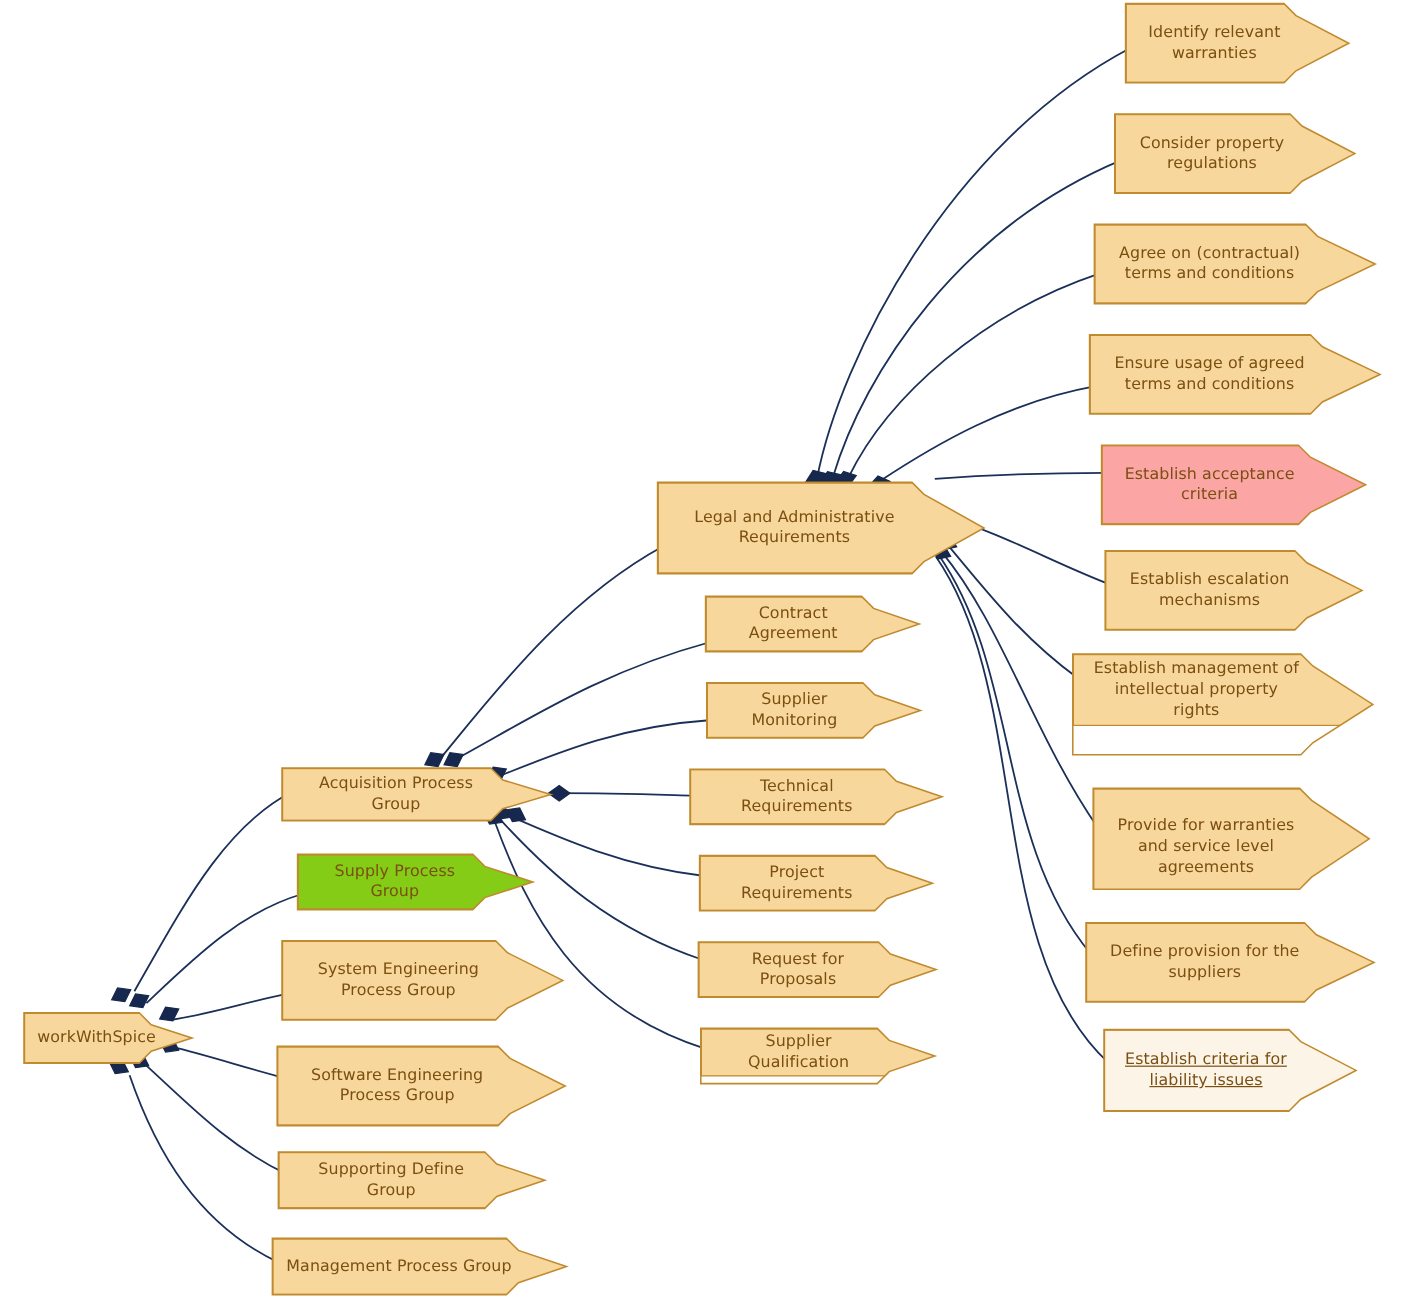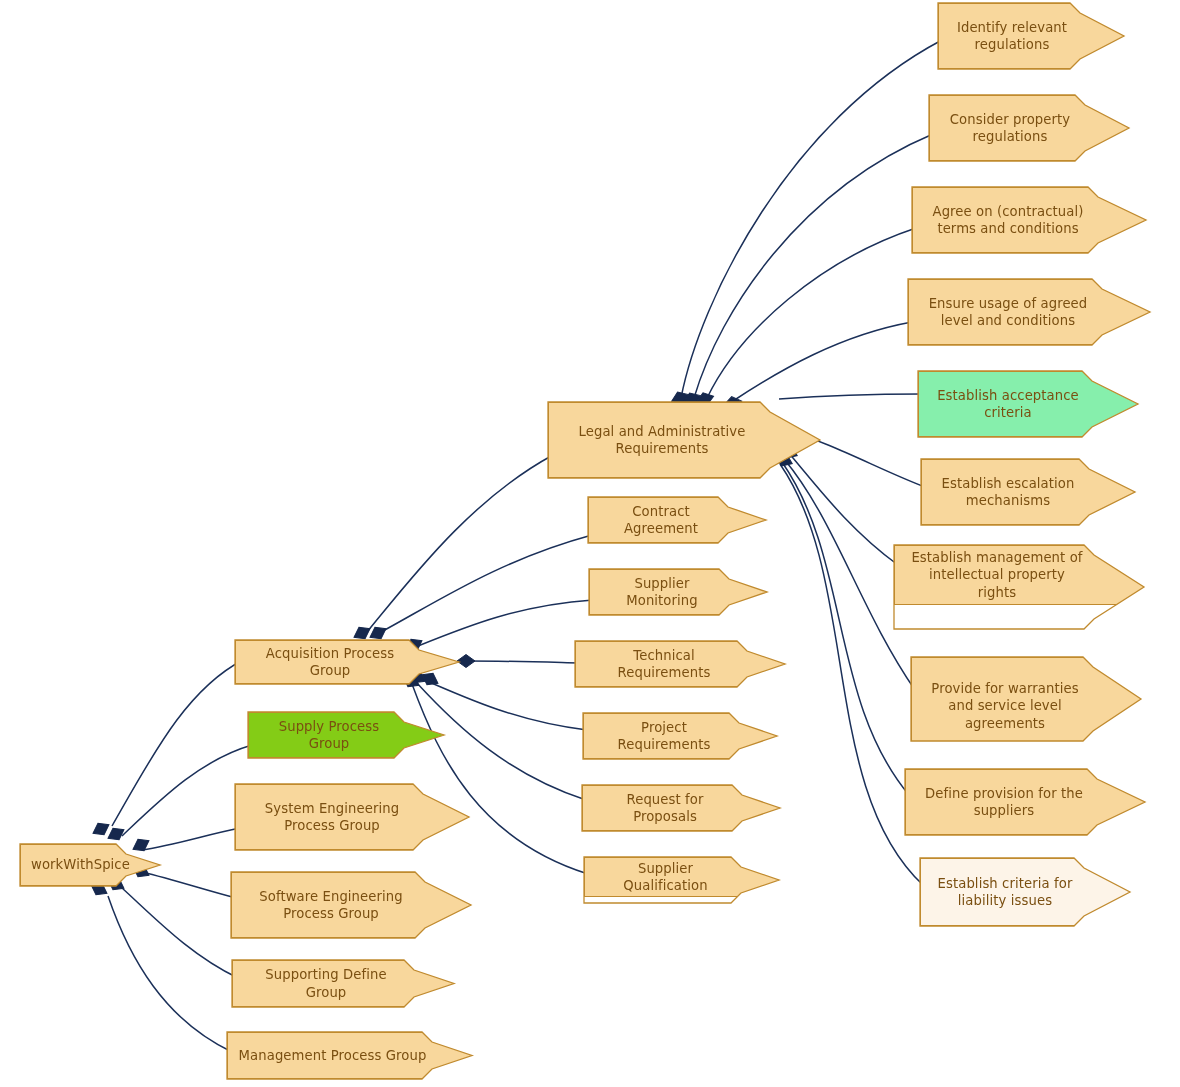--- a/index.html
+++ b/index.html
@@ -43,20 +43,21 @@
     cursor: pointer;
   }
   .node .label {
     display: block;
     width: 100%;
     white-space: pre-line;
   }
   .node.light {
     background: #fdf4e8;
     border-color: #c08a2e;
+    text-decoration: underline;
   }
 </style>
 </head>
 <body>
 
 <div id="canvas">
   <svg id="edge-layer" width="1180" height="1087" viewBox="0 0 1180 1087">
       <path d="M 112,826 C 150,760 185,690 243,660" fill="none" stroke="#1b3059" stroke-width="1.5"></path>
       <path d="M 122,836 C 160,800 200,760 252,745" fill="none" stroke="#1b3059" stroke-width="1.5"></path>
       <path d="M 142,850 C 175,845 205,835 240,828" fill="none" stroke="#1b3059" stroke-width="1.5"></path>
@@ -185,35 +186,35 @@
         <span class="label">Project Requirements</span>
       </div>
       <div class="node" style="left: 582px; top: 785px; width: 198px; height: 46px; background: rgb(248, 215, 156); border-color: rgb(192, 138, 46); color: rgb(122, 79, 17); clip-path: polygon(0px 0px, 150px 0px, 160px 10px, 198px 23px, 160px 36px, 150px 46px, 0px 46px); padding-right: 42px;">
         <span class="label">Request for Proposals</span>
       </div>
       <div class="node" style="left: 584px; top: 857px; width: 195px; height: 40px; background: rgb(248, 215, 156); border-color: rgb(192, 138, 46); color: rgb(122, 79, 17); clip-path: polygon(0px 0px, 147px 0px, 157px 10px, 195px 23px, 157px 36px, 147px 46px, 0px 46px); padding-right: 42px;">
         <span class="label">Supplier Qualification</span>
       </div>
       <div class="node" style="left: 938px; top: 3px; width: 186px; height: 66px; background: rgb(248, 215, 156); border-color: rgb(192, 138, 46); color: rgb(122, 79, 17); clip-path: polygon(0px 0px, 132px 0px, 142px 10px, 186px 33px, 142px 56px, 132px 66px, 0px 66px); padding-right: 48px;">
         <span class="label">Identify relevant
-regulations</span>
+warranties</span>
       </div>
       <div class="node" style="left: 929px; top: 95px; width: 200px; height: 66px; background: rgb(248, 215, 156); border-color: rgb(192, 138, 46); color: rgb(122, 79, 17); clip-path: polygon(0px 0px, 146px 0px, 156px 10px, 200px 33px, 156px 56px, 146px 66px, 0px 66px); padding-right: 48px;">
         <span class="label">Consider property
 regulations</span>
       </div>
       <div class="node" style="left: 912px; top: 187px; width: 234px; height: 66px; background: rgb(248, 215, 156); border-color: rgb(192, 138, 46); color: rgb(122, 79, 17); clip-path: polygon(0px 0px, 176px 0px, 186px 10px, 234px 33px, 186px 56px, 176px 66px, 0px 66px); padding-right: 52px;">
         <span class="label">Agree on (contractual)
 terms and conditions</span>
       </div>
       <div class="node" style="left: 908px; top: 279px; width: 242px; height: 66px; background: rgb(248, 215, 156); border-color: rgb(192, 138, 46); color: rgb(122, 79, 17); clip-path: polygon(0px 0px, 184px 0px, 194px 10px, 242px 33px, 194px 56px, 184px 66px, 0px 66px); padding-right: 52px;">
         <span class="label">Ensure usage of agreed
-level and conditions</span>
-      </div>
-      <div class="node" style="left: 918px; top: 371px; width: 220px; height: 66px; background: #86efac; border-color: rgb(192, 138, 46); color: rgb(122, 79, 17); clip-path: polygon(0px 0px, 164px 0px, 174px 10px, 220px 33px, 174px 56px, 164px 66px, 0px 66px); padding-right: 50px;">
+terms and conditions</span>
+      </div>
+      <div class="node" style="left: 918px; top: 371px; width: 220px; height: 66px; background: #fca5a5; border-color: rgb(192, 138, 46); color: rgb(122, 79, 17); clip-path: polygon(0px 0px, 164px 0px, 174px 10px, 220px 33px, 174px 56px, 164px 66px, 0px 66px); padding-right: 50px;">
         <span class="label">Establish acceptance
 criteria</span>
       </div>
       <div class="node" style="left: 921px; top: 459px; width: 214px; height: 66px; background: rgb(248, 215, 156); border-color: rgb(192, 138, 46); color: rgb(122, 79, 17); clip-path: polygon(0px 0px, 158px 0px, 168px 10px, 214px 33px, 168px 56px, 158px 66px, 0px 66px); padding-right: 50px;">
         <span class="label">Establish escalation
 mechanisms</span>
       </div>
       <div class="node" style="left: 894px; top: 545px; width: 250px; height: 60px; background: rgb(248, 215, 156); border-color: rgb(192, 138, 46); color: rgb(122, 79, 17); clip-path: polygon(0px 0px, 190px 0px, 200px 10px, 250px 42px, 200px 74px, 190px 84px, 0px 84px); padding-right: 54px;">
         <span class="label">Establish management of
 intellectual property

